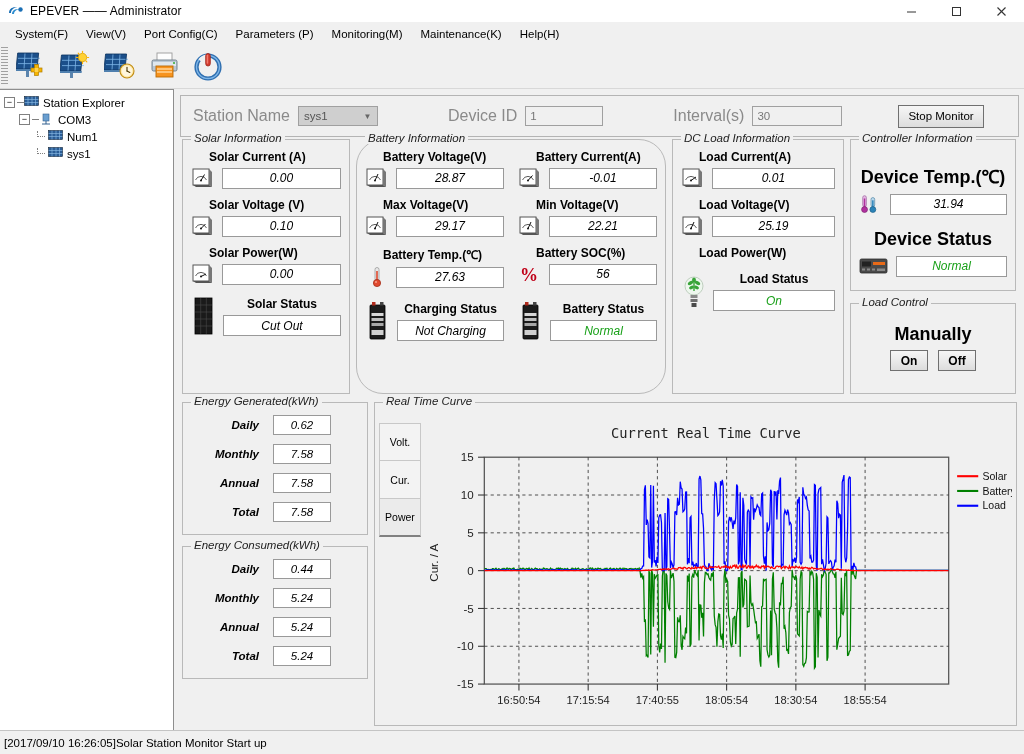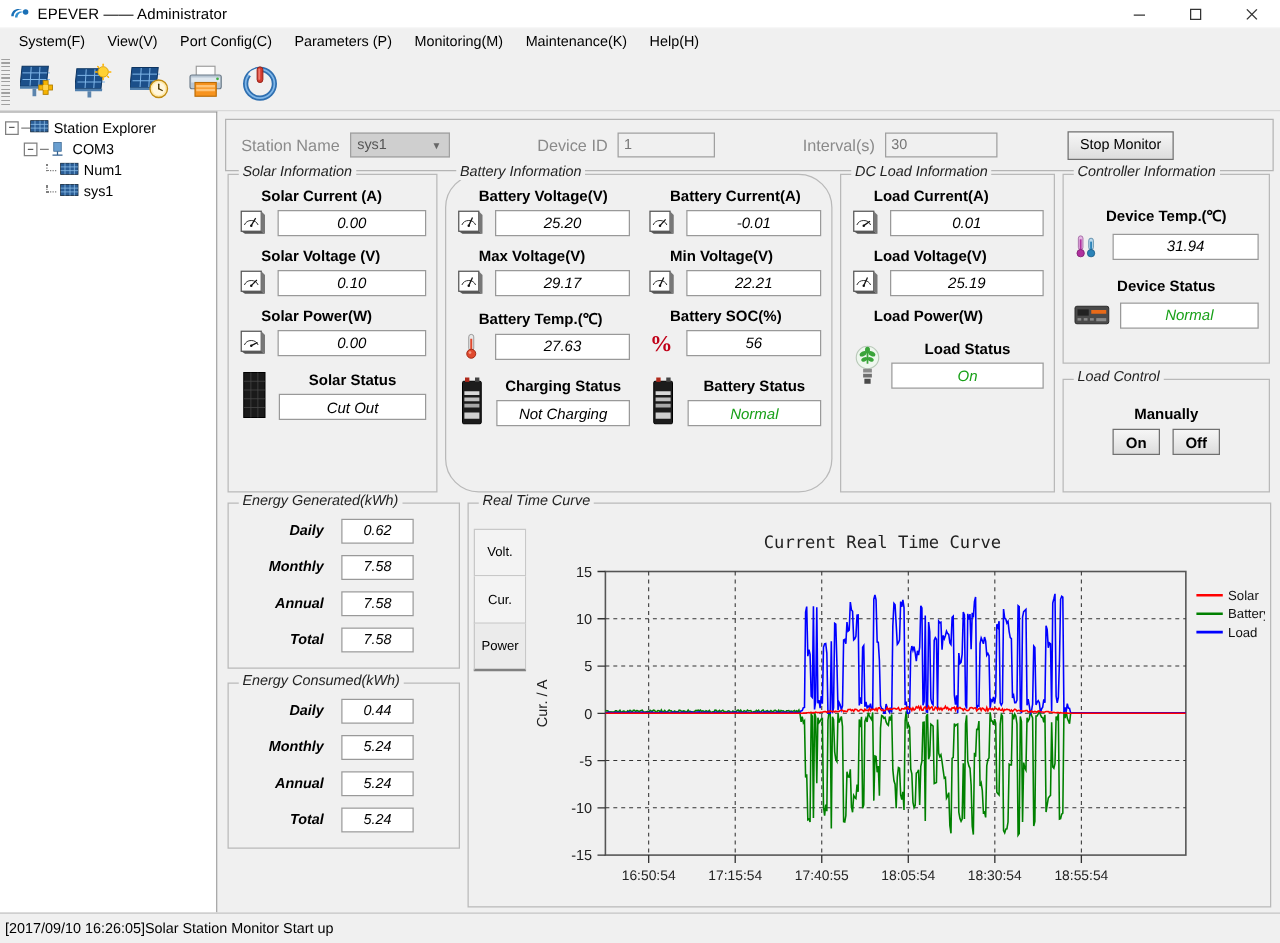--- a/index.html
+++ b/index.html
@@ -164,21 +164,21 @@
     height: 42px;
     display: flex;
     align-items: center;
     padding: 0 12px;
     flex: 0 0 42px;
     border: 1px solid #b4b4b4;
     background: #f0f0f0;
     margin-bottom: 2px;
   }
   .ss-label {
-    font-size: 13px;
+    font-size: 16px;
     color: #8a8a8a;
     margin-right: 8px;
     white-space: nowrap;
   }
   .combo {
     width: 80px; height: 20px;
     border: 1px solid #a0a0a0;
     background: #cfcfcf;
     display: flex; align-items: center;
     padding: 0 2px 0 5px;
@@ -294,21 +294,21 @@
     margin-right: 6px;
     display: flex; align-items: flex-end; justify-content: center;
   }
   .status-icon svg { display: block; }
   .status-col { flex: 1 1 auto; min-width: 0; }
   .status-col .fld-title { margin-left: 0; text-align: center; margin-bottom: 4px; }
 
   
   .ctl-fld { margin-bottom: 6px; }
   .ctl-title {
-    font-size: 12px; font-weight: bold; text-align: center;
+    font-size: 18px; font-weight: bold; text-align: center;
     margin-bottom: 5px; color: #000;
   }
   .manually-row {
     display: flex; justify-content: center; gap: 10px; margin-top: 3px;
   }
   .btn-onoff {
     width: 38px; height: 21px;
     border: 1px solid #707070;
     background: linear-gradient(to bottom,#f6f6f6 0%,#eaeaea 50%,#dcdcdc 100%);
     font-size: 12px; font-weight: bold;
@@ -713,21 +713,21 @@
                 <span class="icon-box">
                   <svg width="22" height="20" viewBox="0 0 22 20">
                     <rect x="1" y="1" width="16" height="16" fill="#fff" stroke="#555" stroke-width="1"></rect>
                     <polygon points="17,1 20,4 20,19 17,17" fill="#777"></polygon>
                     <polygon points="1,17 17,17 20,19 4,19" fill="#555"></polygon>
                     <path d="M3.5 12 A 6 6 0 0 1 14.5 12" fill="none" stroke="#333" stroke-width="0.8"></path>
                     <line x1="9" y1="12.5" x2="12" y2="6" stroke="#111" stroke-width="1"></line>
                     <circle cx="9" cy="12.5" r="1" fill="#111"></circle>
                   </svg>
                 </span>
-                <div class="val-box">25.20</div>
+                <div class="val-box">28.87</div>
               </div>
             </div>
 
             <div class="fld">
               <div class="fld-title">Battery Current(A)</div>
               <div class="fld-row">
                 <span class="icon-box">
                   <svg width="22" height="20" viewBox="0 0 22 20">
                     <rect x="1" y="1" width="16" height="16" fill="#fff" stroke="#555" stroke-width="1"></rect>
                     <polygon points="17,1 20,4 20,19 17,17" fill="#777"></polygon>

